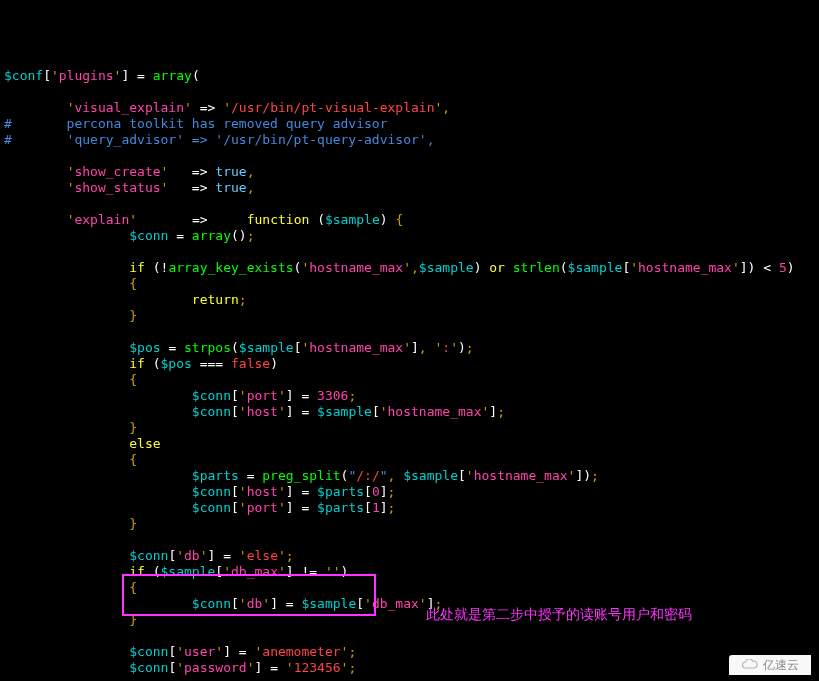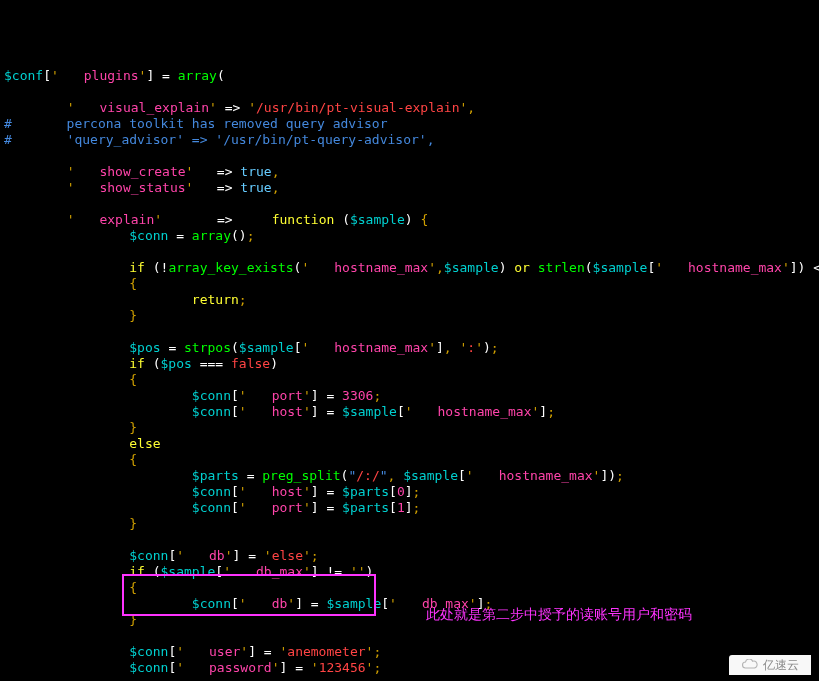--- a/index.html
+++ b/index.html
@@ -12,21 +12,21 @@
     color: #dddddd;
     width: 819px;
     height: 681px;
     box-sizing: border-box;
     position: relative;
     white-space: pre;
   }
   .c-var    { color: #00d0d0; margin-top: 28px; }   
   .c-brkt   { color: #ffffff; }   
   .c-sq     { color: #d0a000; }   
-  .c-key    { color: #ff44aa; margin-left: 25px; }   
+  .c-key    { color: #ff44aa; }   
   .c-func   { color: #00ff00; }   
   .c-kw     { color: #ffff33; }   
   .c-true   { color: #66ccff; text-align: center; }   
   .c-false  { color: #ff4444; }   
   .c-str    { color: #ff4444; margin-top: 20px; }   
   .c-num    { color: #ff44aa; }   
   .c-punc   { color: #d0a000; }   
   .c-comment{ color: #4488dd; }   
   .c-dq     { color: #4488dd; }   
 

